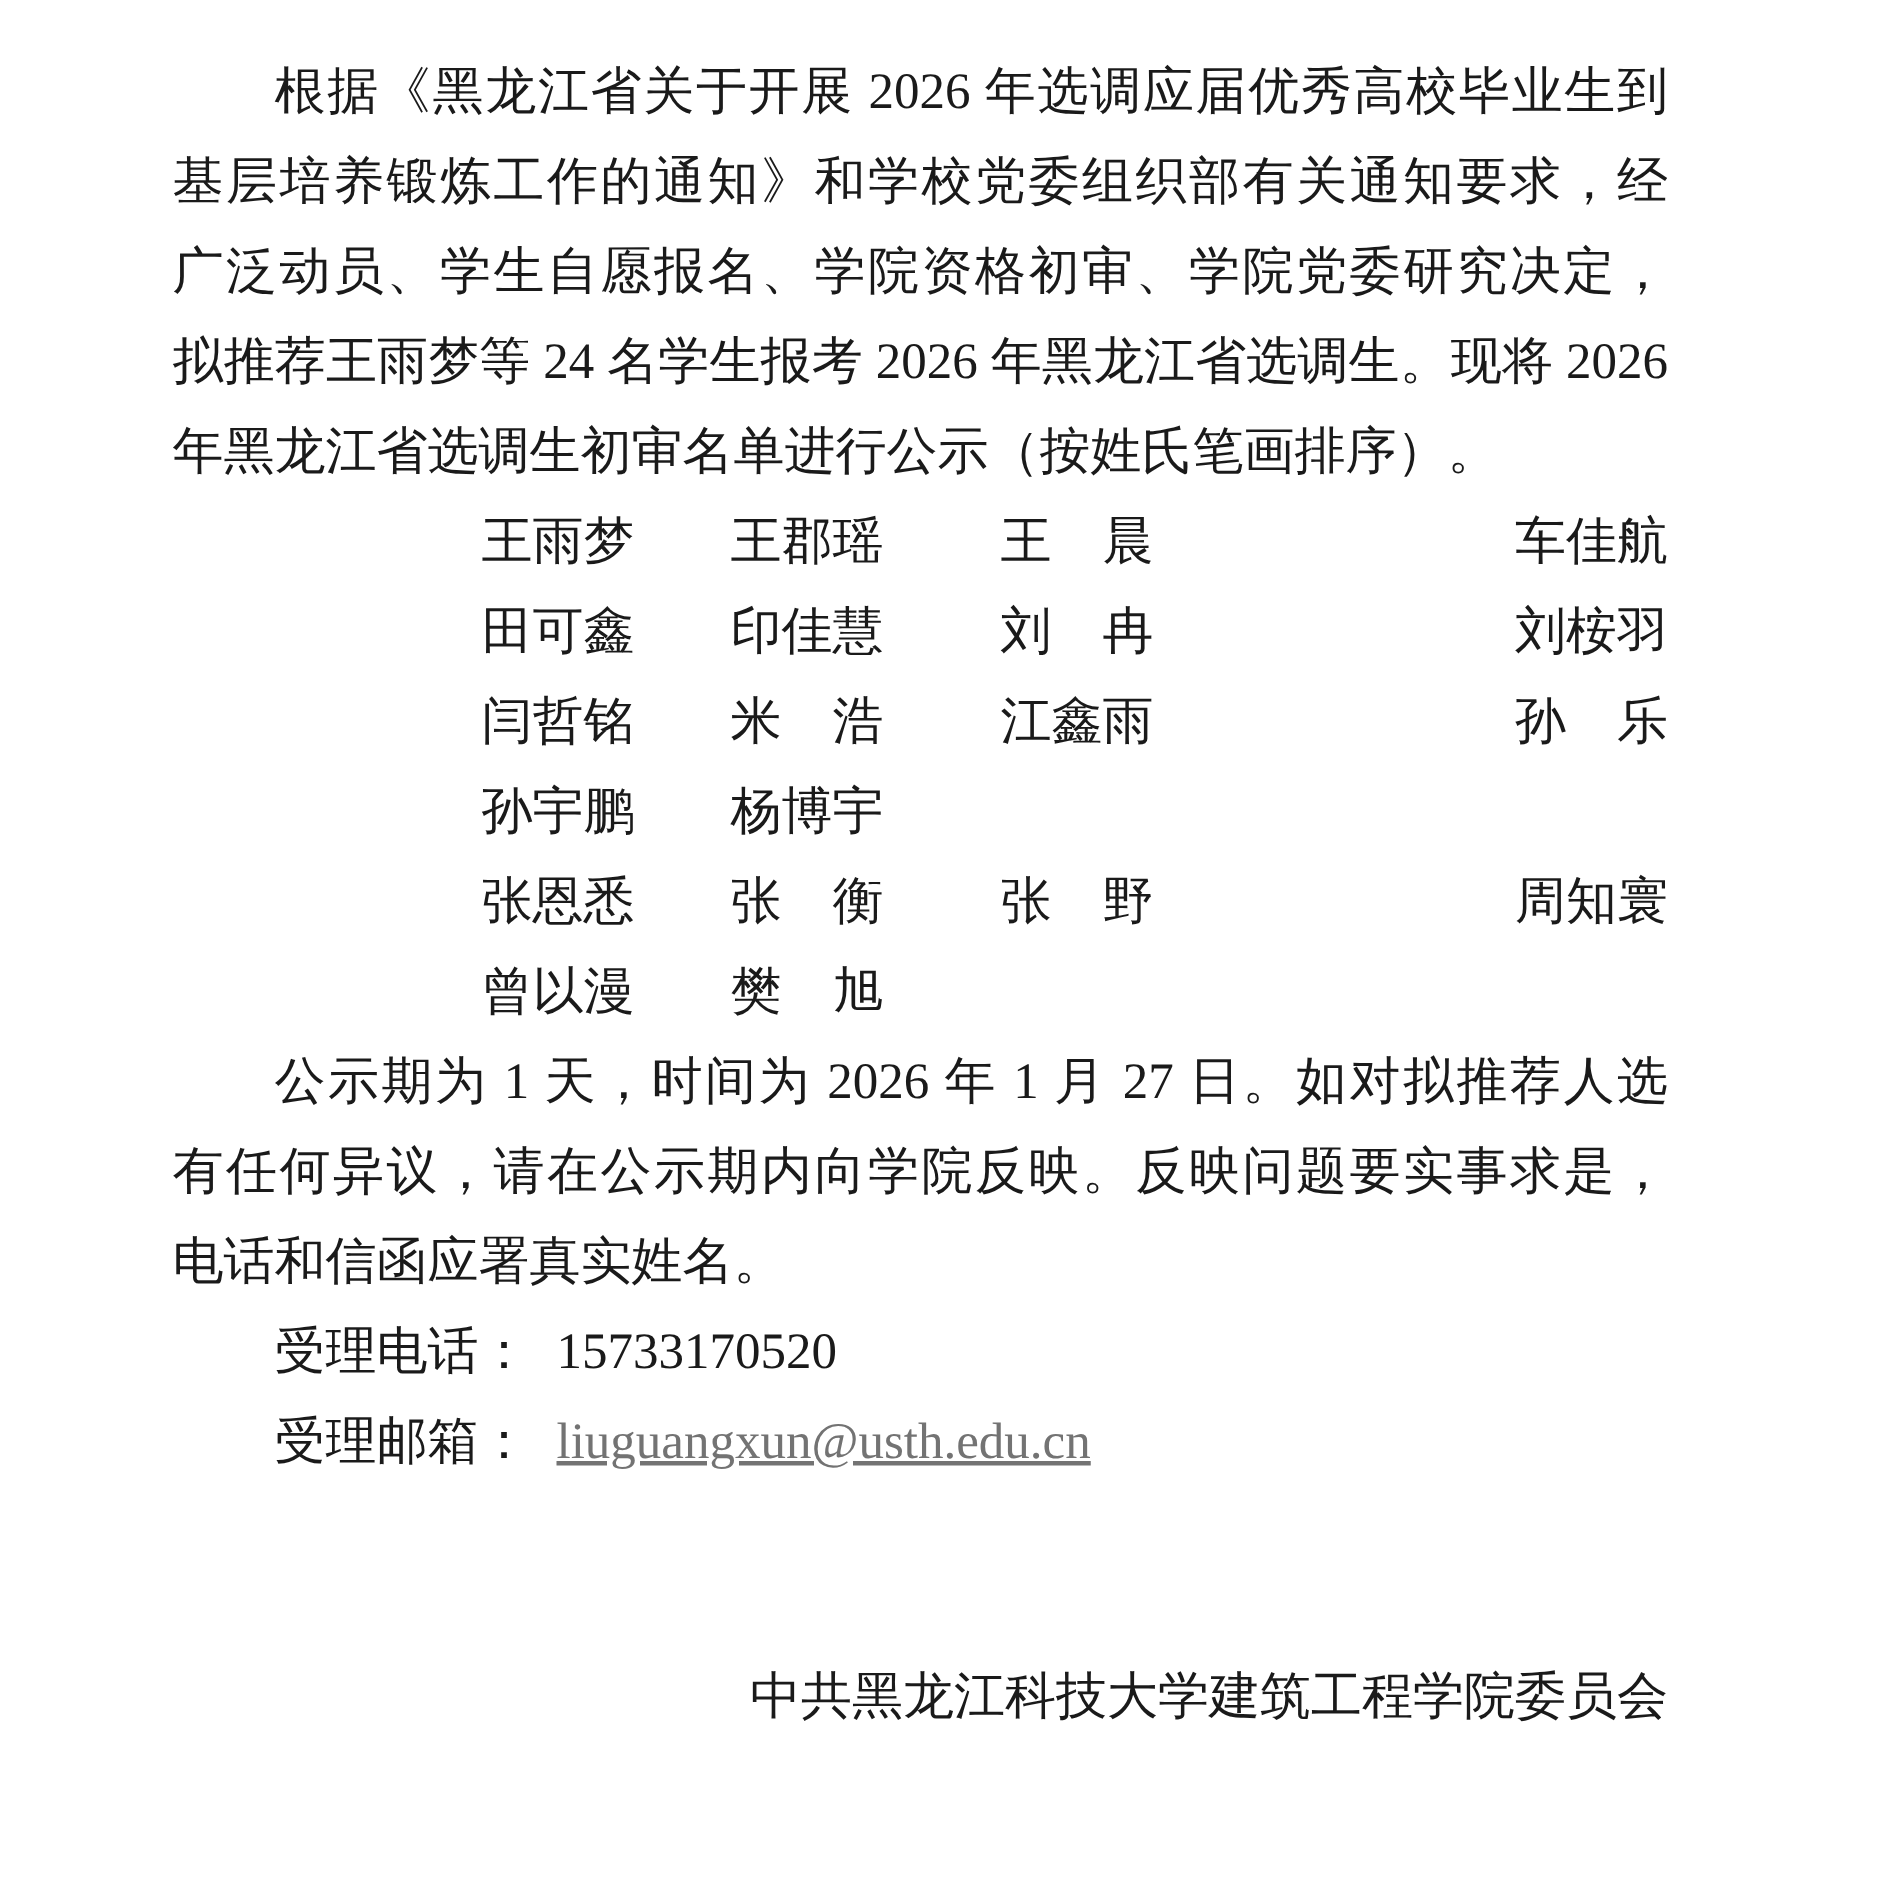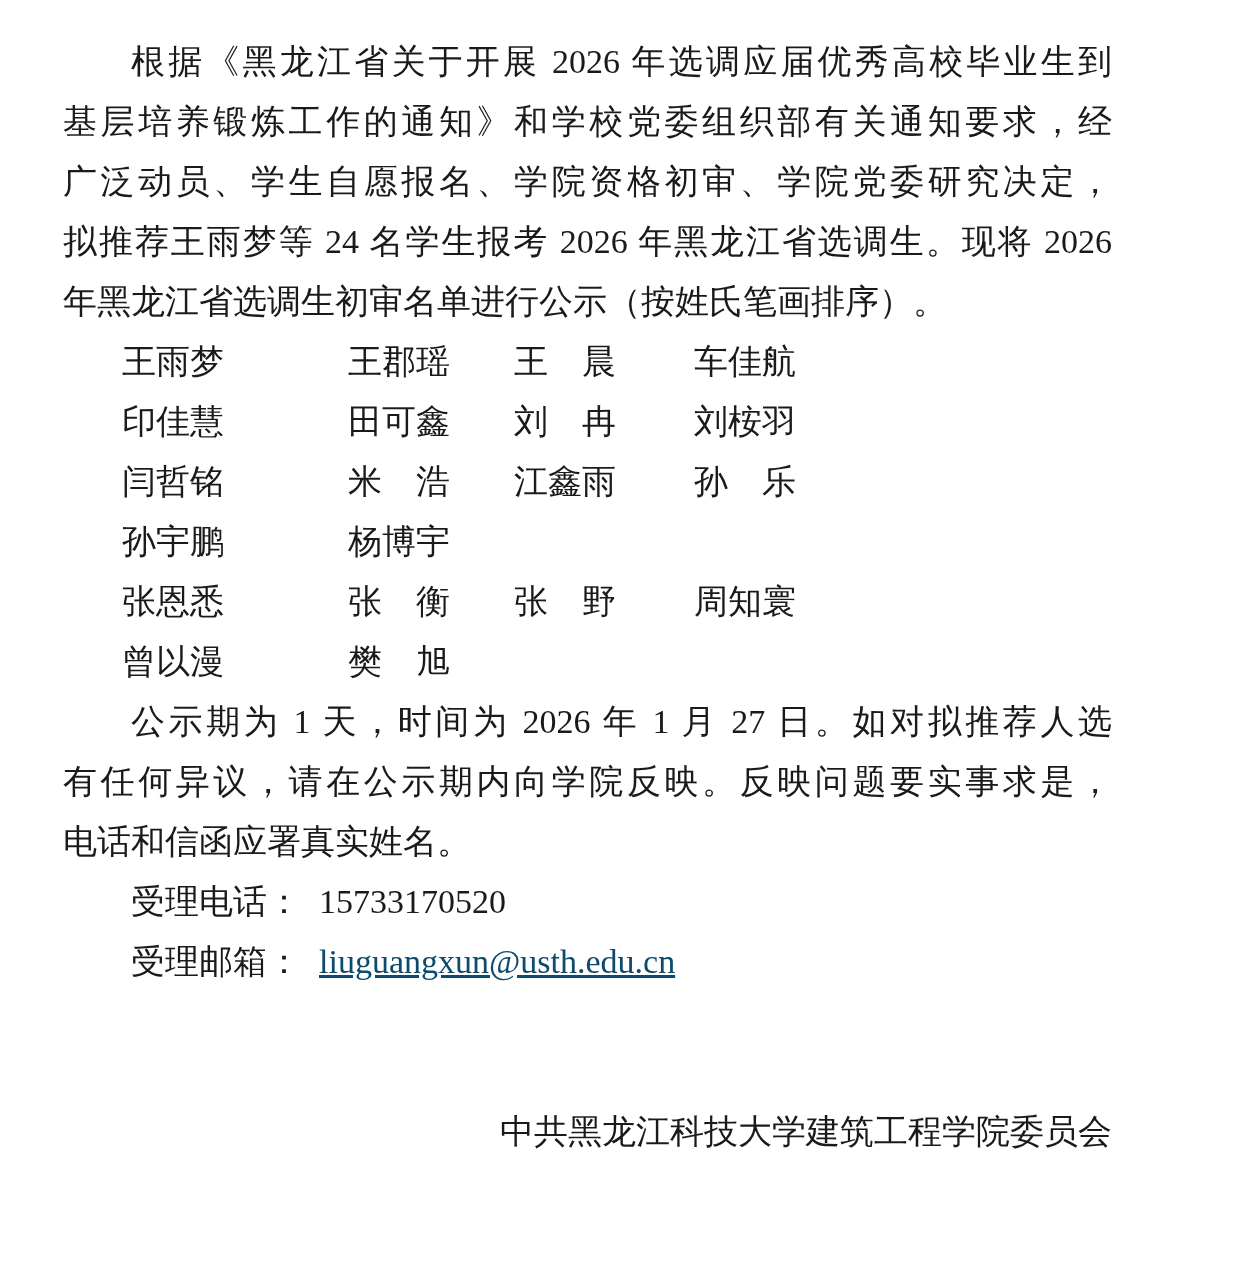--- a/index.html
+++ b/index.html
@@ -10,51 +10,52 @@
   .page {
     position: relative;
     width: 1260px;
     height: 1262px;
     box-sizing: border-box;
     background: #ffffff;
     color: #1a1a1a;
     font-family: "Liberation Serif", "DejaVu Serif", serif;
     font-size: 34px;
     line-height: 60px;
-    padding: 32px 148px 0 63px;
+    padding: 32px 148px 0 115px;
     overflow: hidden;
   }
   .p-line {
     text-align: justify;
     text-align-last: justify;
   }
   .p-line.last {
     text-align: center;
     text-align-last: left;
   }
   .indent {
     text-indent: 68px;
   }
   .name-row {
     display: grid;
     grid-template-columns: 226px 166px 180px auto;
-    margin-left: 59px;
+    margin-left: 82px;
+    text-align: right;
   }
   .name-cell {
     white-space: pre;
   }
   .contact-line {
     padding-left: 68px;
   }
   .contact-value {
     margin-left: 18px;
     margin-top: 44px;
   }
   .email-link {
-    color: #0c4a6e;
+    color: #737373;
     text-decoration: underline;
   }
   .spacer {
     height: 110px;
   }
   .footer-committee {
     text-align: right;
   }
 </style>
 </head>
@@ -71,22 +72,22 @@
   </div>
 
   <div>
     <div class="name-row">
       <span class="name-cell">王雨梦</span>
       <span class="name-cell">王郡瑶</span>
       <span class="name-cell">王　晨</span>
       <span class="name-cell">车佳航</span>
     </div>
     <div class="name-row">
+      <span class="name-cell">田可鑫</span>
       <span class="name-cell">印佳慧</span>
-      <span class="name-cell">田可鑫</span>
       <span class="name-cell">刘　冉</span>
       <span class="name-cell">刘桉羽</span>
     </div>
     <div class="name-row">
       <span class="name-cell">闫哲铭</span>
       <span class="name-cell">米　浩</span>
       <span class="name-cell">江鑫雨</span>
       <span class="name-cell">孙　乐</span>
     </div>
     <div class="name-row">

